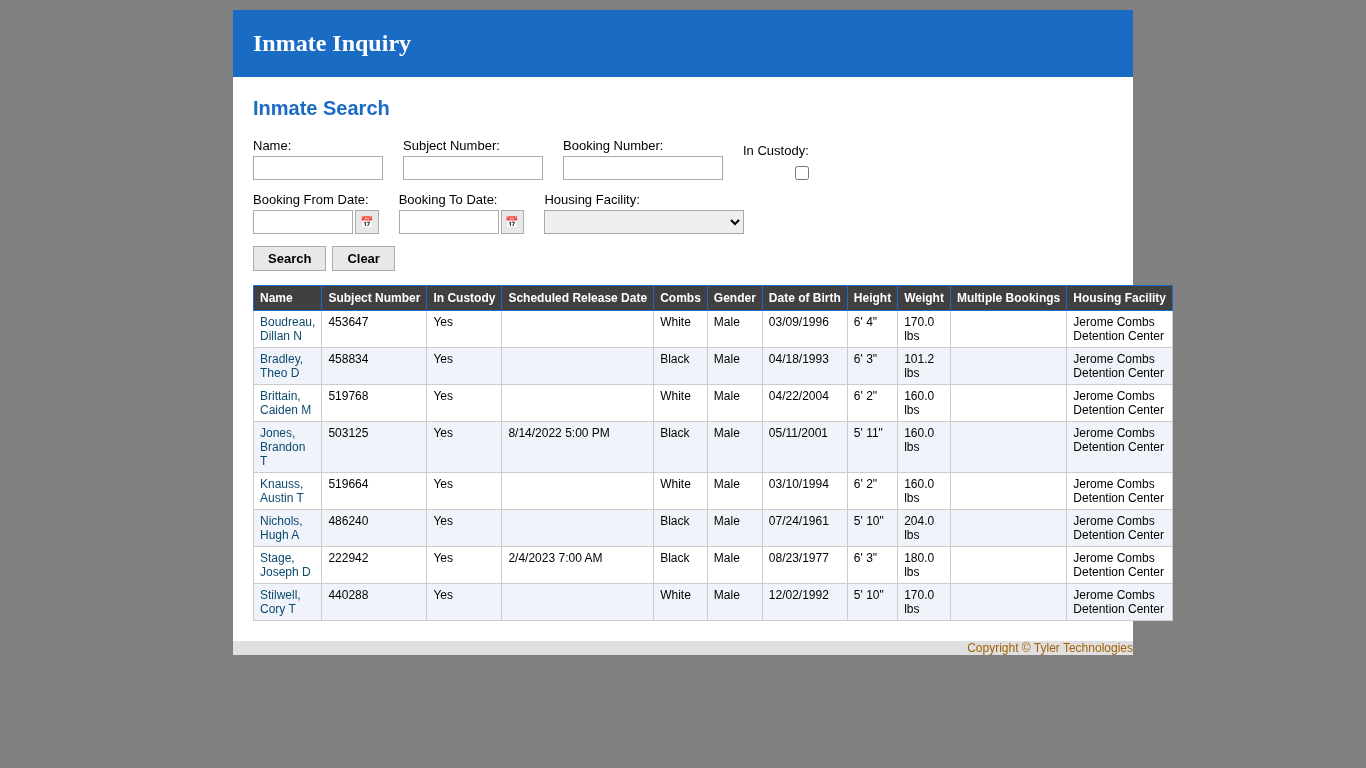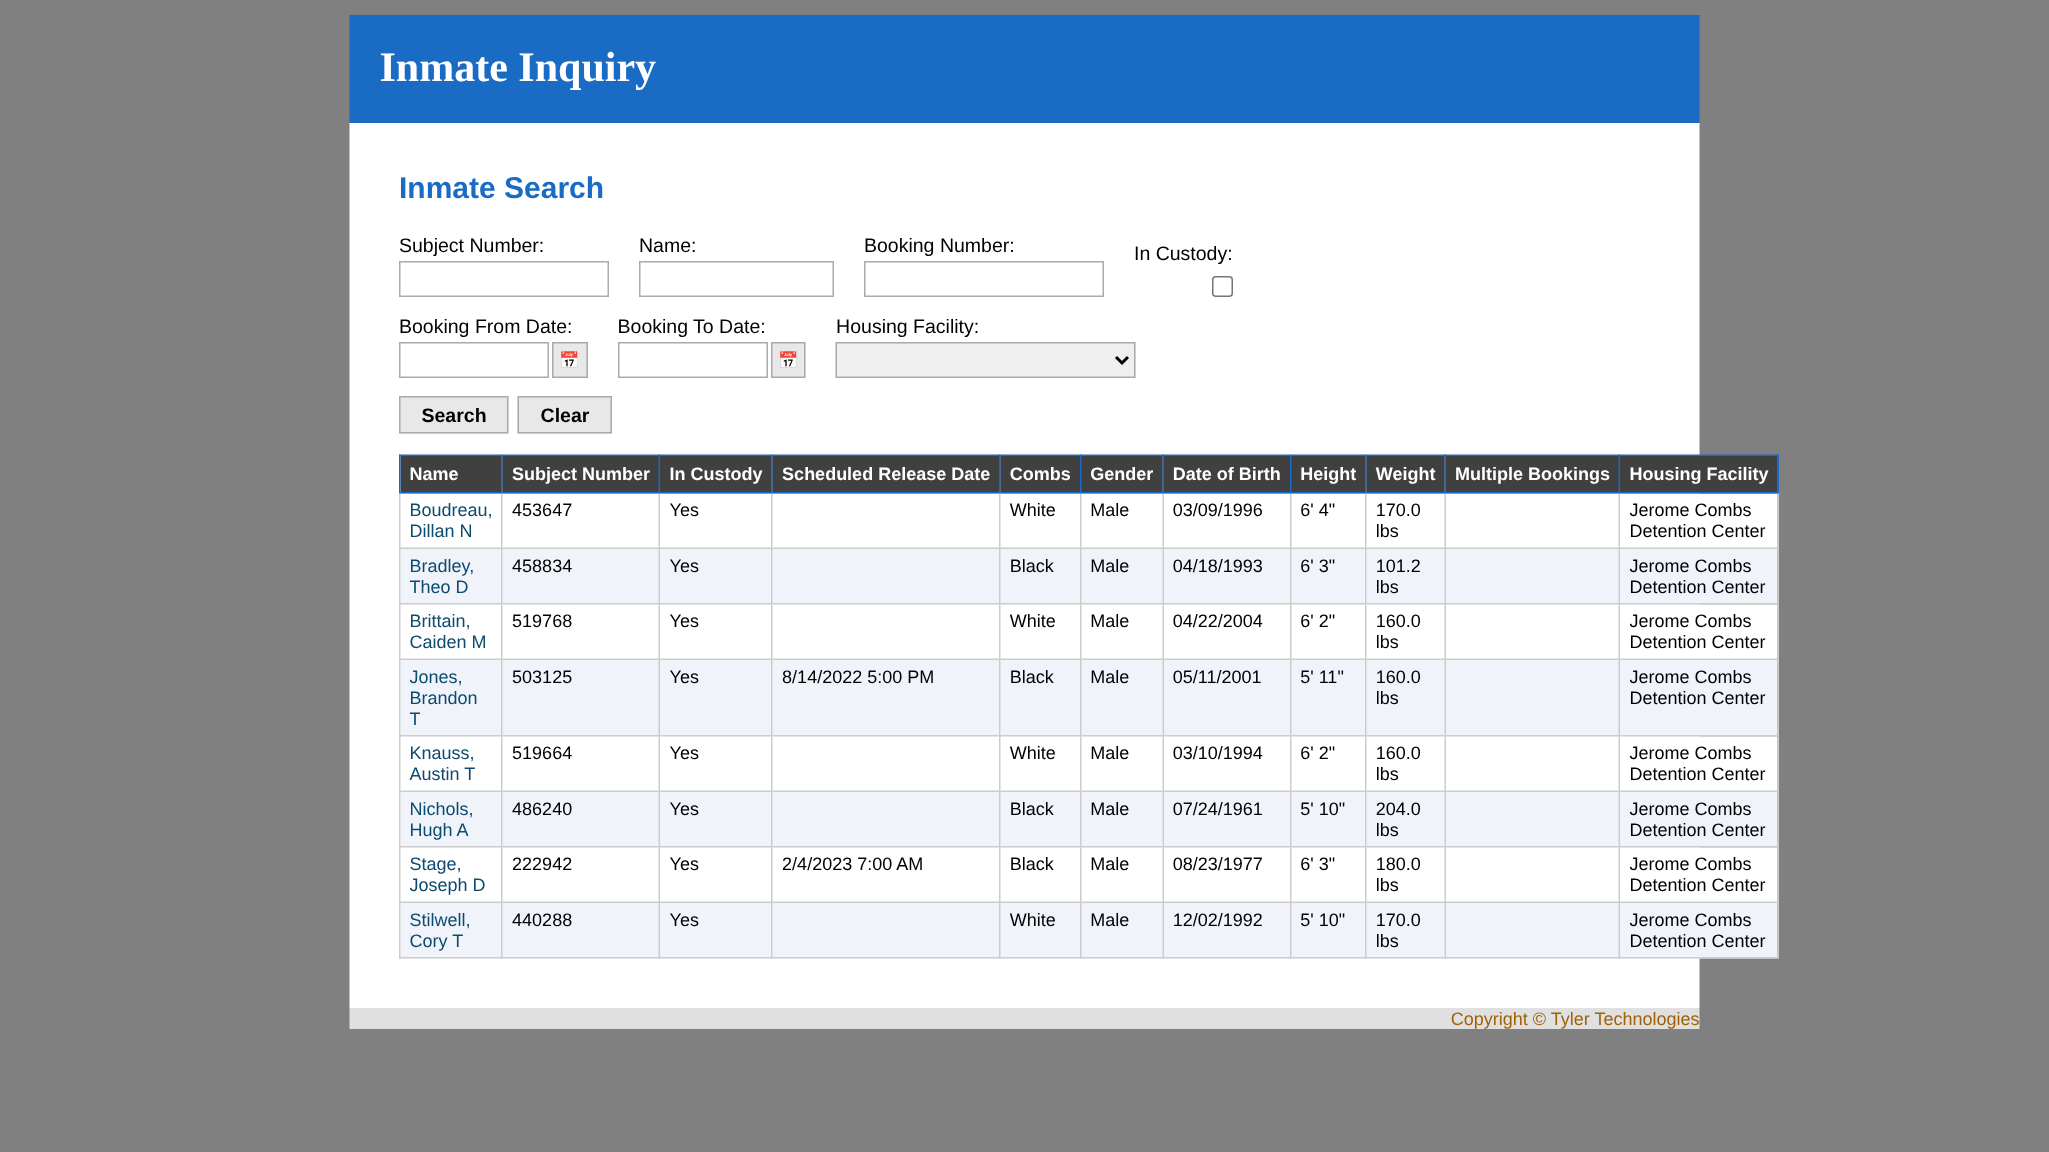--- a/index.html
+++ b/index.html
@@ -14,27 +14,27 @@
       margin: 0 auto;
       padding: 10px 0 20px 0;
     }
     #header {
       background-color: #1a6bc4;
       padding: 20px 20px 20px 20px;
       margin-bottom: 0;
     }
     #header h1 {
       color: #fff;
-      font-size: 28px;
+      font-size: 24px;
       font-weight: bold;
       font-family: Georgia, serif;
     }
     #content {
       background-color: #fff;
-      padding: 33px;
+      padding: 20px;
     }
     #page-title {
       color: #1a6bc4;
       font-size: 20px;
       font-weight: bold;
       margin-bottom: 18px;
     }
     .form-row {
       display: flex;
       align-items: flex-end;
@@ -146,26 +146,26 @@
 
 <div id="outer-wrapper">
   <div id="header">
     <h1>Inmate Inquiry</h1>
   </div>
   <div id="content">
     <div id="page-title">Inmate Search</div>
 
     <div class="form-row">
       <div class="form-group">
+        <label>Name:</label>
+        <input type="text" class="name-input" style="">
+      </div>
+      <div class="form-group">
         <label>Subject Number:</label>
         <input type="text" class="subject-input" style="">
-      </div>
-      <div class="form-group">
-        <label>Name:</label>
-        <input type="text" class="name-input" style="">
       </div>
       <div class="form-group">
         <label>Booking Number:</label>
         <input type="text" class="booking-input" style="">
       </div>
       <div class="form-group custody-group">
         <label>In Custody:</label>
         <input type="checkbox" style="">
       </div>
     </div>

